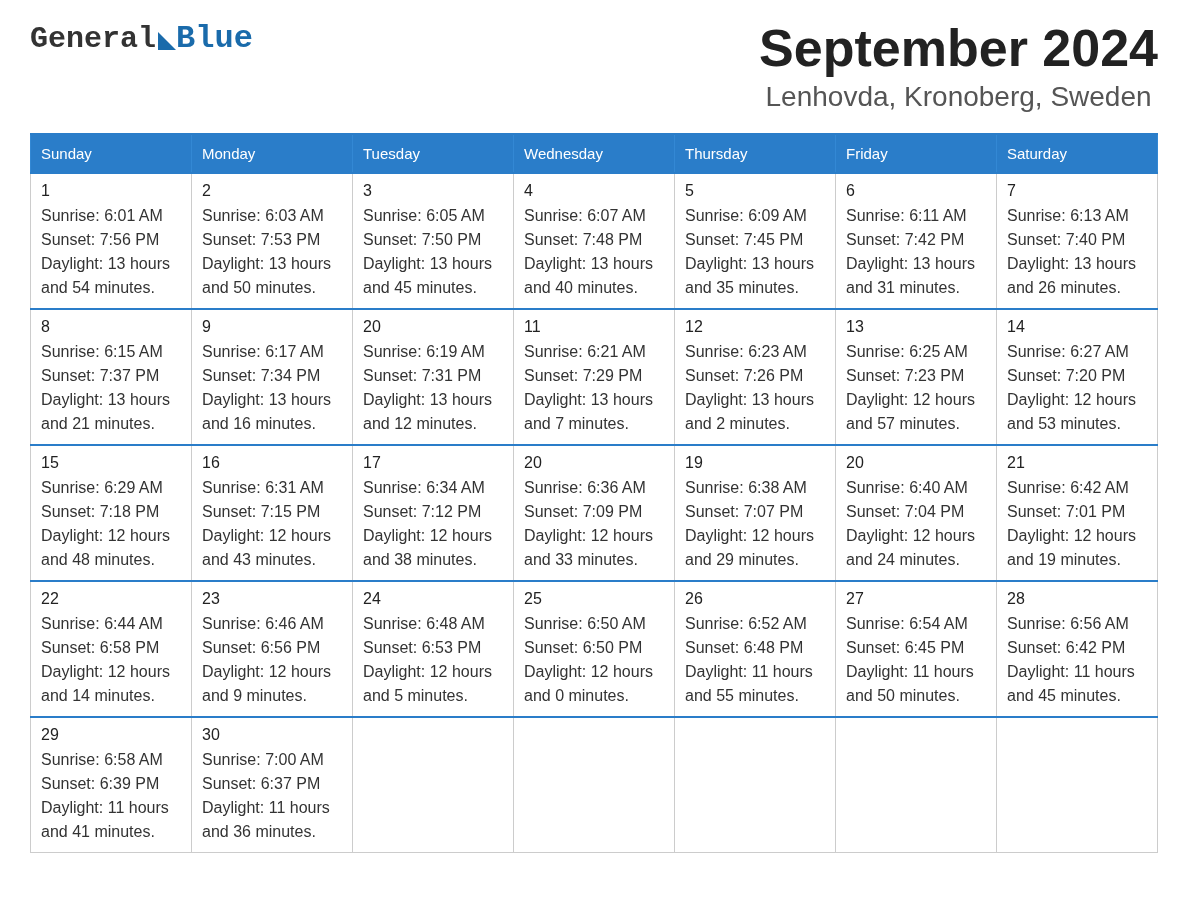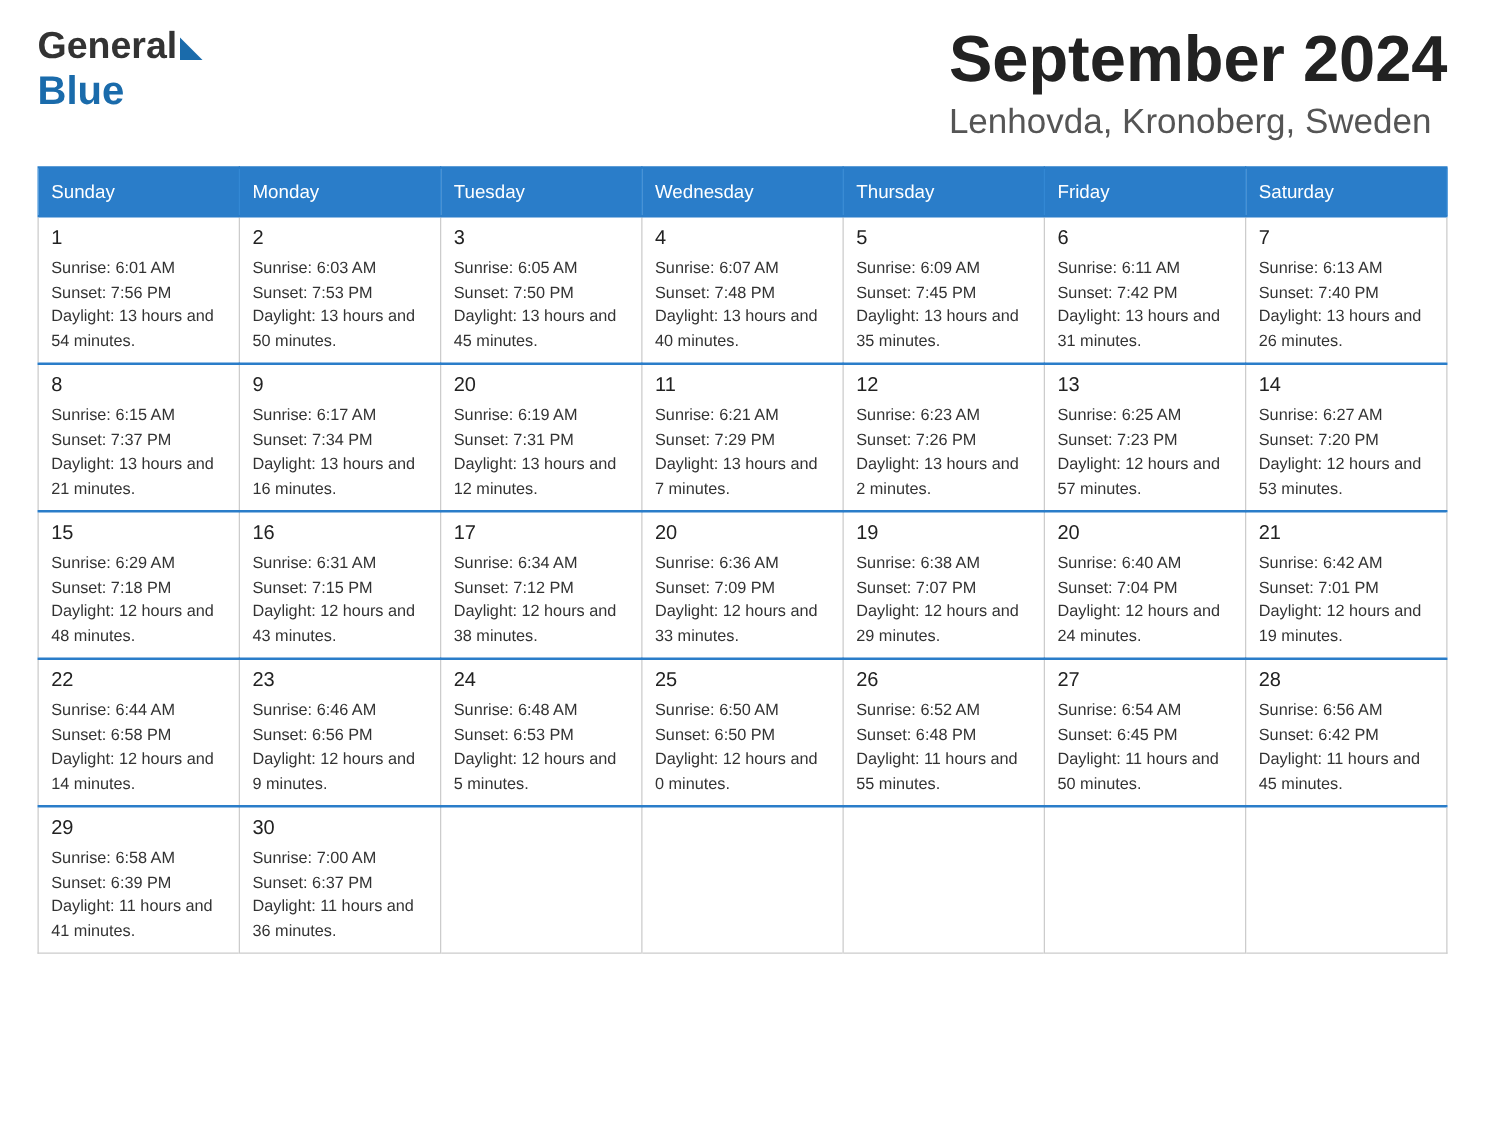--- a/index.html
+++ b/index.html
@@ -10,21 +10,21 @@
       min-height: 918px;
       padding: 20px 30px;
     }
     .header {
       display: flex;
       justify-content: space-between;
       align-items: flex-start;
       margin-bottom: 20px;
     }
     .title-area {
-      text-align: left;
+      text-align: center;
     }
     .month-title {
       font-size: 52px;
       font-weight: bold;
       color: #222;
       line-height: 1.1;
     }
     .location {
       font-size: 28px;
       color: #555;
@@ -61,30 +61,31 @@
       border-right: none;
     }
     .day-number {
       font-size: 16px;
       font-weight: normal;
       color: #222;
       display: block;
       margin-bottom: 4px;
     }
     .day-info {
-      font-size: 13px;
+      font-size: 16px;
       color: #333;
       line-height: 1.5;
     }
     .empty-cell {
       background: #fff;
     }
     .logo-container {
       display: flex;
-      flex-direction: column;
+      flex-direction: row;
+      font-family: Liberation Mono, monospace;
     }
     .logo-row1 {
       display: flex;
       align-items: center;
     }
     .general-text {
       font-size: 30px;
       font-weight: bold;
       color: #333;
     }

